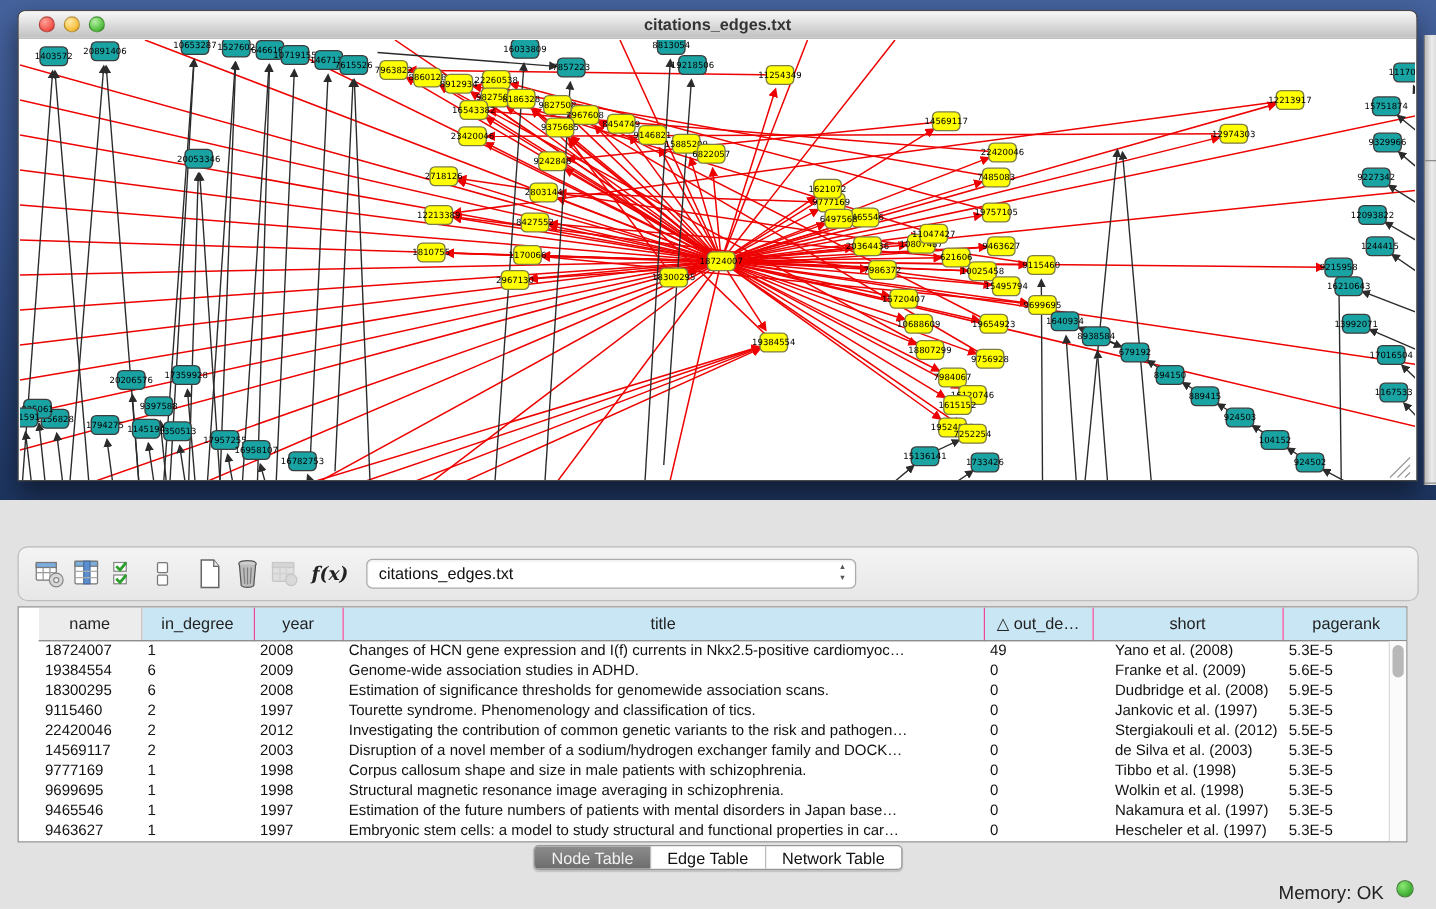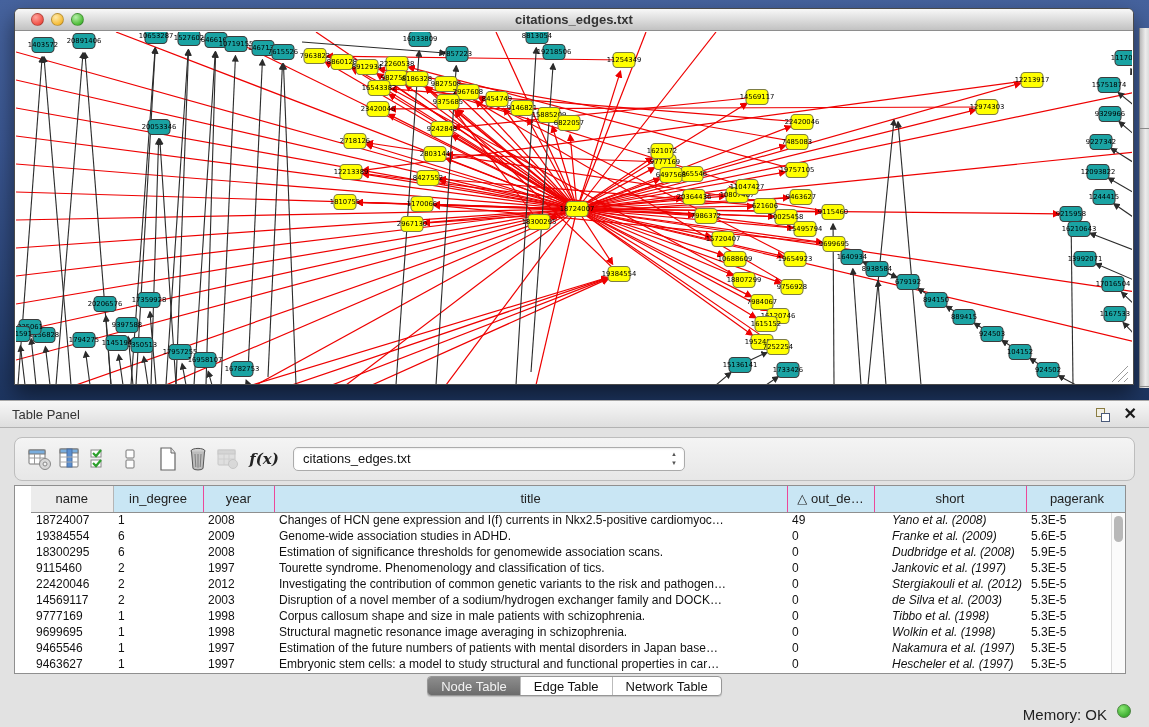--- a/index.html
+++ b/index.html
@@ -48,21 +48,21 @@
            box-shadow:inset 0 1px 2px rgba(0,0,0,.08); }
   .combo .arrows { position:absolute; right:7px; top:2px; font-size:6px; line-height:9px; color:#555; text-align:center; }
 
   .tableArea { position:absolute; left:14px; top:85px; width:1112px; height:189px; background:#fff;
                border:1px solid #8f8f8f; overflow:hidden;padding-left:16px; }
   table.grid { border-collapse:collapse; table-layout:fixed; width:1097px; font-size:12px; color:#111; }
   table.grid th { height:26px; background:#c9e6f4; border-right:1px solid #ec4899; border-bottom:1px solid #8f8f8f;
                   font-weight:normal; font-size:13px; color:#222; text-align:center; overflow:hidden; white-space:nowrap; }
   table.grid th.first { background:#ececec; border-right:1px solid #b5b5b5; }
   table.grid td { height:16px; padding:0 0 0 5px; overflow:hidden; white-space:nowrap; text-overflow:clip; }
-  table.grid td.short-col { padding-left:18px;font-style:italic; }
+  table.grid td.short-col { padding-left:18px; }
   .vscroll { position:absolute; right:0; top:27px; width:14px; bottom:0; background:#fbfbfb; border-left:1px solid #dcdcdc; }
   .vscroll .thumb { position:absolute; left:2px; top:3px; width:9px; height:26px; border-radius:5px; background:#b8b8b8; }
 
   .tabs-row { position:absolute; left:0; top:276px; width:1149px; text-align:center; }
   .tabs { display:inline-flex; border:1px solid #979797; border-radius:4px; overflow:hidden; background:#fff;
           height:20px; box-shadow:0 1px 1px rgba(0,0,0,.15); }
   .tab { padding:0 13px; font-size:13px; line-height:20px; color:#111; cursor:pointer; border-left:1px solid #bbb; }
   .tab:first-child { border-left:none; }
   .tab.active { background:linear-gradient(#8d8d8d,#6c6c6c); color:#f2f2f2; border-left:none; }
 
@@ -683,28 +683,20 @@
     </div>
   </div>
 
   <div class="right-strip">
     <div class="notch" style="top:100px"></div>
     <div class="notch" style="top:358px"></div>
   </div>
 </div>
 
 <div class="table-panel">
-  <div class="tp-header">
-    <span class="tp-title">Table Panel</span>
-    <span class="tp-float">
-        <span class="sq1"></span>
-        <span class="sq2"></span>
-      </span>
-    <span class="tp-close">✕</span>
-  </div>
 
   <div class="toolbar">
     <button class="tbtn" title="">
       <svg width="24" height="24">
           <rect x="1" y="3" width="16" height="14" rx="1" fill="#fff" stroke="#777"></rect>
           <rect x="1" y="3" width="16" height="4" fill="#7aaede" stroke="#777"></rect>
           <line x1="6.5" y1="7" x2="6.5" y2="17" stroke="#999"></line>
           <line x1="12" y1="7" x2="12" y2="17" stroke="#999"></line>
           <line x1="1" y1="11" x2="17" y2="11" stroke="#999"></line>
           <circle cx="17" cy="17" r="5.5" fill="#d8d8d8" stroke="#888"></circle>

